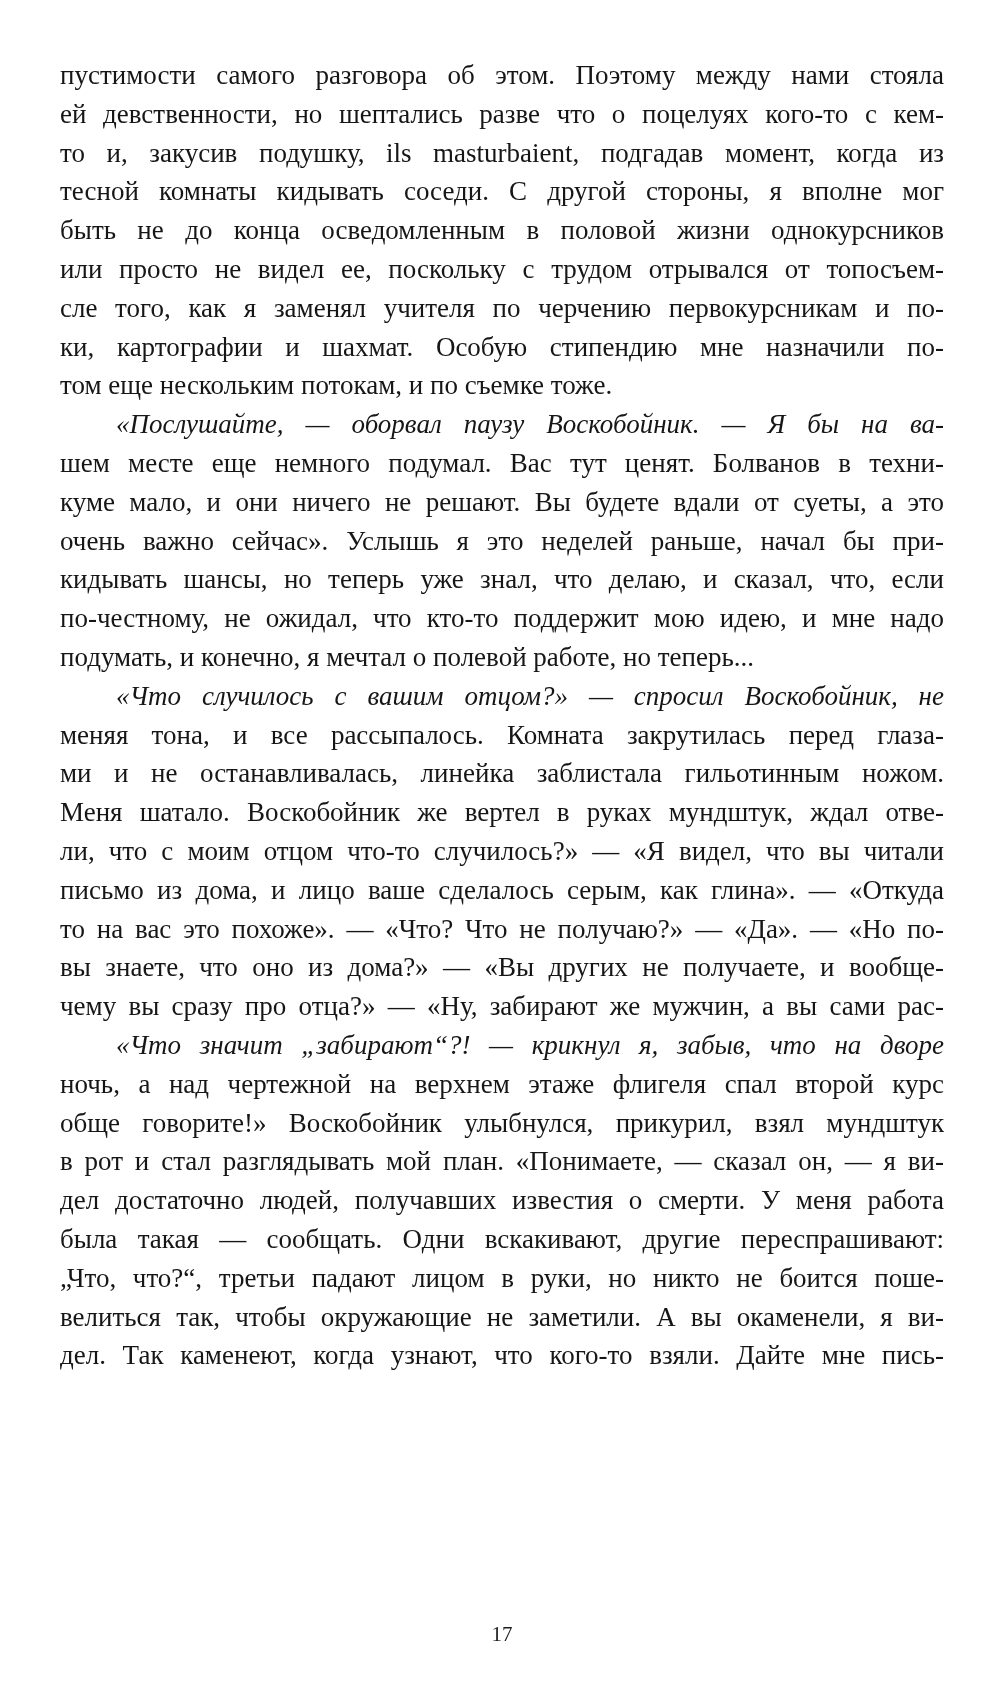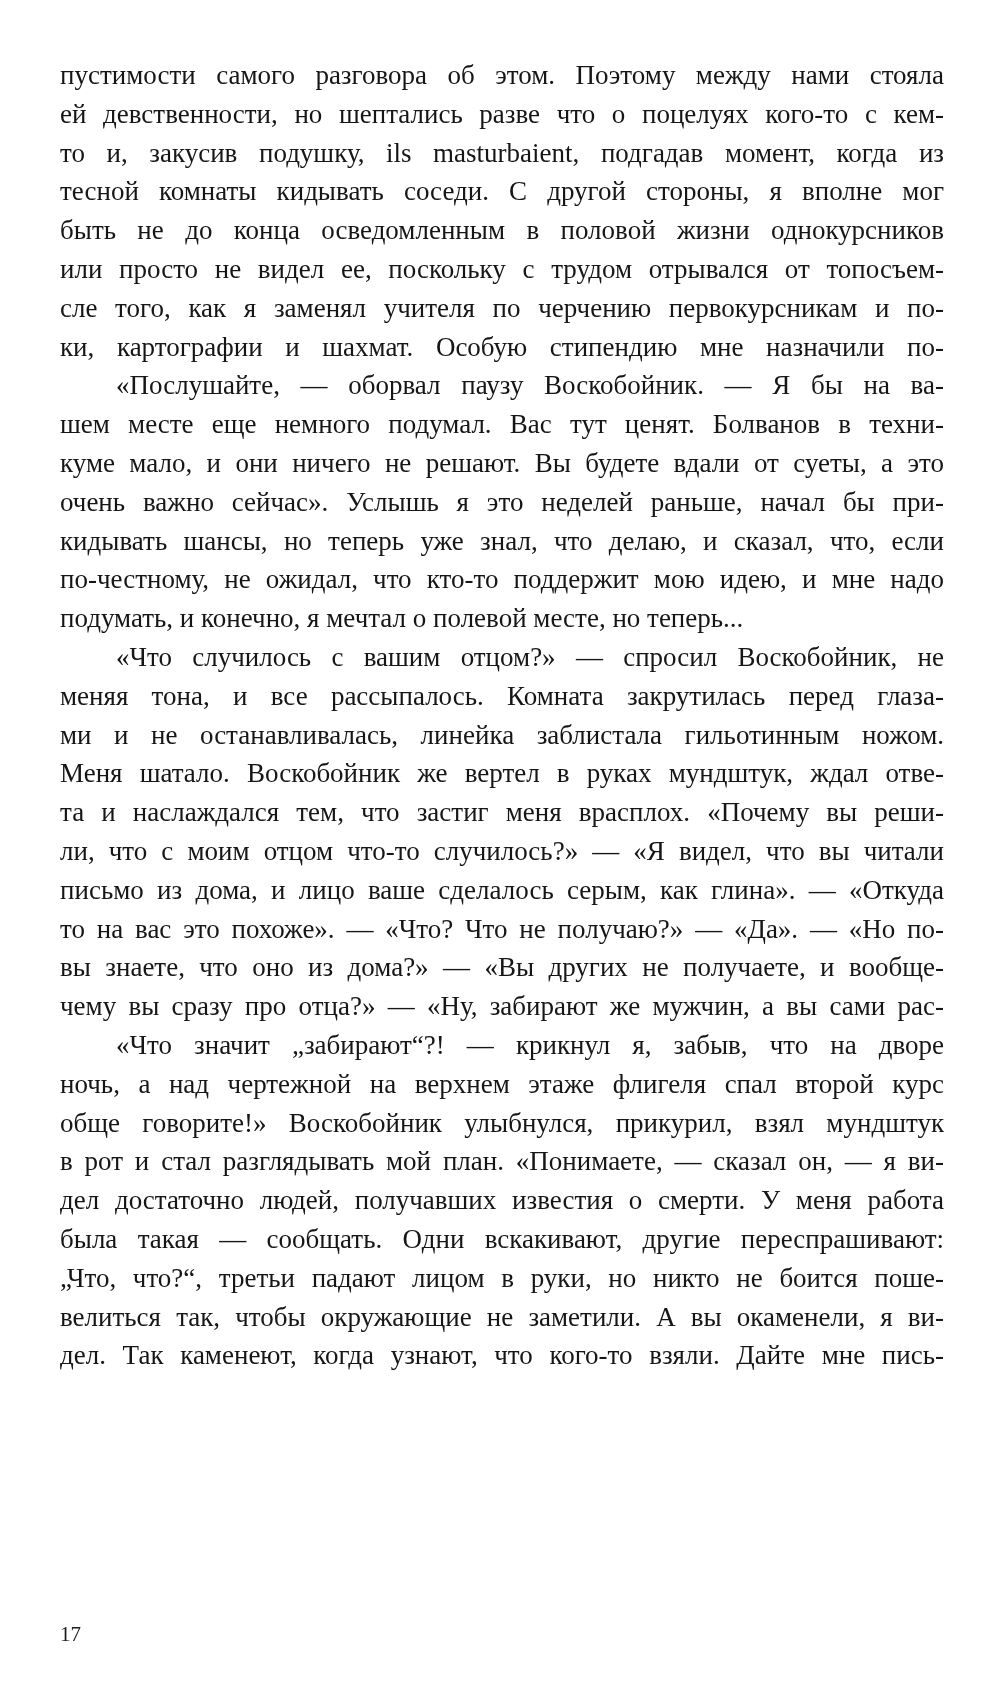--- a/index.html
+++ b/index.html
@@ -32,66 +32,67 @@
     height: 38.8px;
     color: #161616;
     text-align: justify;
     text-align-last: justify;
     overflow: hidden;
     white-space: normal;
     letter-spacing: 0px;
   }
   .line.indent {
     text-indent: 56px;
+    font-style: italic;
   }
   .line.lastfree {
     text-align-last: left;
   }
   .page-number {
     position: absolute;
     left: 60px;
     width: 884px;
     top: 1620px;
-    text-align: left;
+    text-align: center;
     font-family: "Liberation Serif", "DejaVu Serif", serif;
     font-size: 21px;
     line-height: 28px;
     color: #1c1c1c;
   }
 </style>
 </head>
 <body>
 
 <div class="page">
   <div class="text-block" id="text-block">
       <div class="paragraph">
         <div class="line">пустимости самого разговора об этом. Поэтому между нами стояла</div>
         <div class="line">ей девственности, но шептались разве что о поцелуях кого-то с кем-</div>
         <div class="line">то и, закусив подушку, ils masturbaient, подгадав момент, когда из</div>
         <div class="line">тесной комнаты кидывать соседи. С другой стороны, я вполне мог</div>
         <div class="line">быть не до конца осведомленным в половой жизни однокурсников</div>
         <div class="line">или просто не видел ее, поскольку с трудом отрывался от топосъем-</div>
         <div class="line">сле того, как я заменял учителя по черчению первокурсникам и по-</div>
         <div class="line">ки, картографии и шахмат. Особую стипендию мне назначили по-</div>
+        <div class="line lastfree">том еще нескольким потокам, и по съемке тоже.</div>
       </div>
       <div class="paragraph">
         <div class="line indent">«Послушайте, — оборвал паузу Воскобойник. — Я бы на ва-</div>
         <div class="line">шем месте еще немного подумал. Вас тут ценят. Болванов в техни-</div>
         <div class="line">куме мало, и они ничего не решают. Вы будете вдали от суеты, а это</div>
         <div class="line">очень важно сейчас». Услышь я это неделей раньше, начал бы при-</div>
         <div class="line">кидывать шансы, но теперь уже знал, что делаю, и сказал, что, если</div>
         <div class="line">по-честному, не ожидал, что кто-то поддержит мою идею, и мне надо</div>
-        <div class="line lastfree">подумать, и конечно, я мечтал о полевой месте, но теперь...</div>
+        <div class="line lastfree">подумать, и конечно, я мечтал о полевой работе, но теперь...</div>
       </div>
       <div class="paragraph">
         <div class="line indent">«Что случилось с вашим отцом?» — спросил Воскобойник, не</div>
         <div class="line">меняя тона, и все рассыпалось. Комната закрутилась перед глаза-</div>
         <div class="line">ми и не останавливалась, линейка заблистала гильотинным ножом.</div>
         <div class="line">Меня шатало. Воскобойник же вертел в руках мундштук, ждал отве-</div>
-        <div class="line">та и наслаждался тем, что застиг меня врасплох. «Почему вы реши-</div>
         <div class="line">ли, что с моим отцом что-то случилось?» — «Я видел, что вы читали</div>
         <div class="line">письмо из дома, и лицо ваше сделалось серым, как глина». — «Откуда</div>
         <div class="line">то на вас это похоже». — «Что? Что не получаю?» — «Да». — «Но по-</div>
         <div class="line">вы знаете, что оно из дома?» — «Вы других не получаете, и вообще-</div>
         <div class="line">чему вы сразу про отца?» — «Ну, забирают же мужчин, а вы сами рас-</div>
       </div>
       <div class="paragraph">
         <div class="line indent">«Что значит „забирают“?! — крикнул я, забыв, что на дворе</div>
         <div class="line">ночь, а над чертежной на верхнем этаже флигеля спал второй курс</div>
         <div class="line">обще говорите!» Воскобойник улыбнулся, прикурил, взял мундштук</div>

